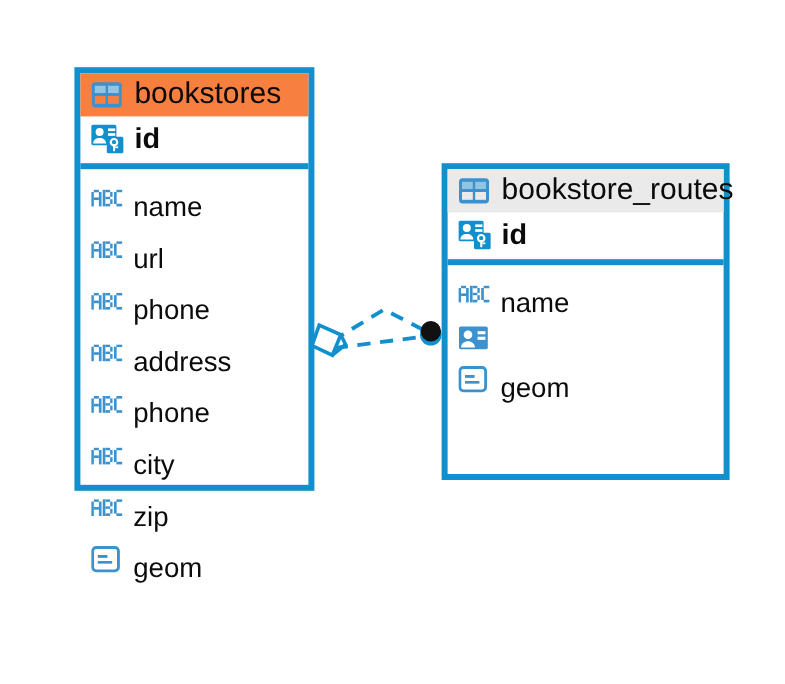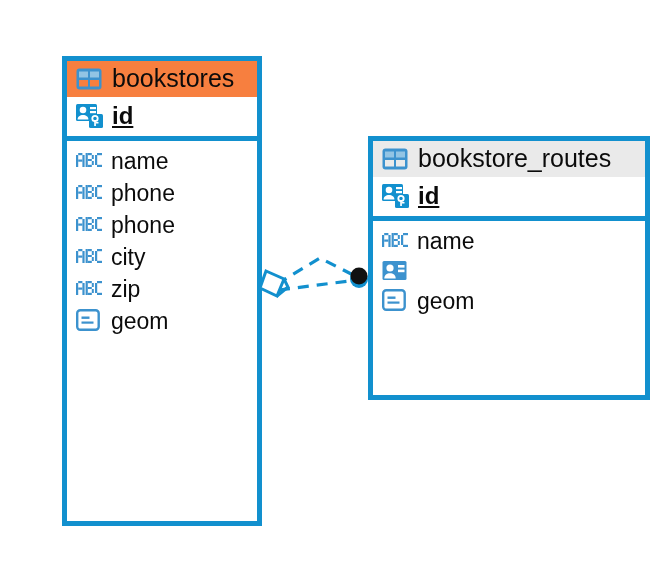--- a/index.html
+++ b/index.html
@@ -33,47 +33,47 @@
   }
   .hdr-orange{background:#F77F3F;}
   .hdr-gray{background:#EAEAEA;}
 
   .pk-row{
     display:flex;align-items:center;gap:9px;
     padding:5px 8px 6px 9px;
     border-bottom:5px solid #1290CE;
     box-sizing:border-box;
   }
-  .pk-row .fname{font-size:24px;font-weight:bold;color:#0b0b0b;text-decoration:underline;}
+  .pk-row .fname{font-size:24px;font-weight:bold;color:#0b0b0b;}
 
   .field-list{padding:4px 0 5px 0;}
   .field-row{
     display:flex;align-items:center;gap:9px;
     padding:2px 8px 2px 9px;
     box-sizing:border-box;
   }
-  .field-row .fname{font-size:23px;color:#0b0b0b;line-height:1.22;white-space:nowrap;}
+  .field-row .fname{font-size:23px;color:#0b0b0b;line-height:1.22;white-space:nowrap;margin-top:11px;}
 
   
   .icon{flex:0 0 auto;display:block;}
   .ico-table{width:26px;height:22px;}
   .ico-key{width:27px;height:25px;}
   .ico-fk{width:27px;height:24px;}
   .ico-abc{width:26px;height:16px;}
   .ico-geom{width:26px;height:24px;}
 
   
   .connector{position:absolute;left:0;top:0;width:654px;height:570px;pointer-events:none;}
 </style>
 </head>
 <body>
 
 <div class="canvas">
 
-  <div class="entity" id="ent-bookstores" style="left:62px;top:56px;width:200px;height:470px;">
+  <div class="entity" id="ent-bookstores" style="left:62px;top:56px;width:200px;height:353px;">
 
     <div class="entity-header hdr-orange">
       <svg class="icon ico-table" viewBox="0 0 26 22">
         <rect x="0.5" y="0.5" width="25" height="21" rx="3" fill="#3C92CE"></rect>
         <rect x="3" y="3.5" width="9" height="6" fill="#92C4E4"></rect>
         <rect x="14" y="3.5" width="9" height="6" fill="#92C4E4"></rect>
         <rect x="3" y="12" width="9" height="6.5" fill="#F77F3F"></rect>
         <rect x="14" y="12" width="9" height="6.5" fill="#F77F3F"></rect>
       </svg>
       <span class="title">bookstores</span>
@@ -110,20 +110,40 @@
             <rect x="15.8" y="8" width="2" height="4"></rect>
               <rect x="11.8" y="11.8" width="4" height="2.2"></rect>
             <rect x="21" y="0" width="5" height="2.2"></rect>
               <rect x="19" y="2" width="2.2" height="10"></rect>
             <rect x="21" y="11.8" width="5" height="2.2"></rect>
           </g>
         </svg>
         <span class="fname">name</span>
       </div>
 
+      <div class="field-row">
+        <svg class="icon ico-abc" viewBox="0 0 26 16">
+          <g fill="#3C92CE">
+            <rect x="0" y="2" width="2.2" height="12"></rect>
+              <rect x="2.2" y="0" width="4.2" height="2.2"></rect>
+            <rect x="6.4" y="2" width="2.2" height="12"></rect>
+              <rect x="2.2" y="6.5" width="4.2" height="2.2"></rect>
+            <rect x="9.6" y="0" width="2.2" height="14"></rect>
+              <rect x="11.8" y="0" width="4" height="2.2"></rect>
+            <rect x="15.8" y="2" width="2" height="4"></rect>
+              <rect x="11.8" y="6" width="4" height="2"></rect>
+            <rect x="15.8" y="8" width="2" height="4"></rect>
+              <rect x="11.8" y="11.8" width="4" height="2.2"></rect>
+            <rect x="21" y="0" width="5" height="2.2"></rect>
+              <rect x="19" y="2" width="2.2" height="10"></rect>
+            <rect x="21" y="11.8" width="5" height="2.2"></rect>
+          </g>
+        </svg>
+        <span class="fname">url</span>
+      </div>
 
       <div class="field-row">
         <svg class="icon ico-abc" viewBox="0 0 26 16">
           <g fill="#3C92CE">
             <rect x="0" y="2" width="2.2" height="12"></rect>
               <rect x="2.2" y="0" width="4.2" height="2.2"></rect>
             <rect x="6.4" y="2" width="2.2" height="12"></rect>
               <rect x="2.2" y="6.5" width="4.2" height="2.2"></rect>
             <rect x="9.6" y="0" width="2.2" height="14"></rect>
               <rect x="11.8" y="0" width="4" height="2.2"></rect>
@@ -132,20 +152,40 @@
             <rect x="15.8" y="8" width="2" height="4"></rect>
               <rect x="11.8" y="11.8" width="4" height="2.2"></rect>
             <rect x="21" y="0" width="5" height="2.2"></rect>
               <rect x="19" y="2" width="2.2" height="10"></rect>
             <rect x="21" y="11.8" width="5" height="2.2"></rect>
           </g>
         </svg>
         <span class="fname">phone</span>
       </div>
 
+      <div class="field-row">
+        <svg class="icon ico-abc" viewBox="0 0 26 16">
+          <g fill="#3C92CE">
+            <rect x="0" y="2" width="2.2" height="12"></rect>
+              <rect x="2.2" y="0" width="4.2" height="2.2"></rect>
+            <rect x="6.4" y="2" width="2.2" height="12"></rect>
+              <rect x="2.2" y="6.5" width="4.2" height="2.2"></rect>
+            <rect x="9.6" y="0" width="2.2" height="14"></rect>
+              <rect x="11.8" y="0" width="4" height="2.2"></rect>
+            <rect x="15.8" y="2" width="2" height="4"></rect>
+              <rect x="11.8" y="6" width="4" height="2"></rect>
+            <rect x="15.8" y="8" width="2" height="4"></rect>
+              <rect x="11.8" y="11.8" width="4" height="2.2"></rect>
+            <rect x="21" y="0" width="5" height="2.2"></rect>
+              <rect x="19" y="2" width="2.2" height="10"></rect>
+            <rect x="21" y="11.8" width="5" height="2.2"></rect>
+          </g>
+        </svg>
+        <span class="fname">address</span>
+      </div>
 
       <div class="field-row">
         <svg class="icon ico-abc" viewBox="0 0 26 16">
           <g fill="#3C92CE">
             <rect x="0" y="2" width="2.2" height="12"></rect>
               <rect x="2.2" y="0" width="4.2" height="2.2"></rect>
             <rect x="6.4" y="2" width="2.2" height="12"></rect>
               <rect x="2.2" y="6.5" width="4.2" height="2.2"></rect>
             <rect x="9.6" y="0" width="2.2" height="14"></rect>
               <rect x="11.8" y="0" width="4" height="2.2"></rect>
@@ -210,21 +250,21 @@
           <rect x="1.2" y="1.2" width="21.5" height="19.5" rx="3" fill="#ffffff" stroke="#3C92CE" stroke-width="2.4"></rect>
           <rect x="5.5" y="7.5" width="8" height="2.4" fill="#3C92CE"></rect>
           <rect x="5.5" y="12.5" width="12" height="2.2" fill="#3C92CE"></rect>
         </svg>
         <span class="fname">geom</span>
       </div>
 
     </div>
   </div>
 
-  <div class="entity" id="ent-routes" style="left:368px;top:136px;width:282px;height:264px;">
+  <div class="entity" id="ent-routes" style="left:368px;top:136px;width:240px;height:264px;">
 
     <div class="entity-header hdr-gray">
       <svg class="icon ico-table" viewBox="0 0 26 22">
         <rect x="0.5" y="0.5" width="25" height="21" rx="3" fill="#3C92CE"></rect>
         <rect x="3" y="3.5" width="9" height="6" fill="#92C4E4"></rect>
         <rect x="14" y="3.5" width="9" height="6" fill="#92C4E4"></rect>
         <rect x="3" y="12" width="9" height="6.5" fill="#EAEAEA"></rect>
         <rect x="14" y="12" width="9" height="6.5" fill="#EAEAEA"></rect>
       </svg>
       <span class="title">bookstore_routes</span>

